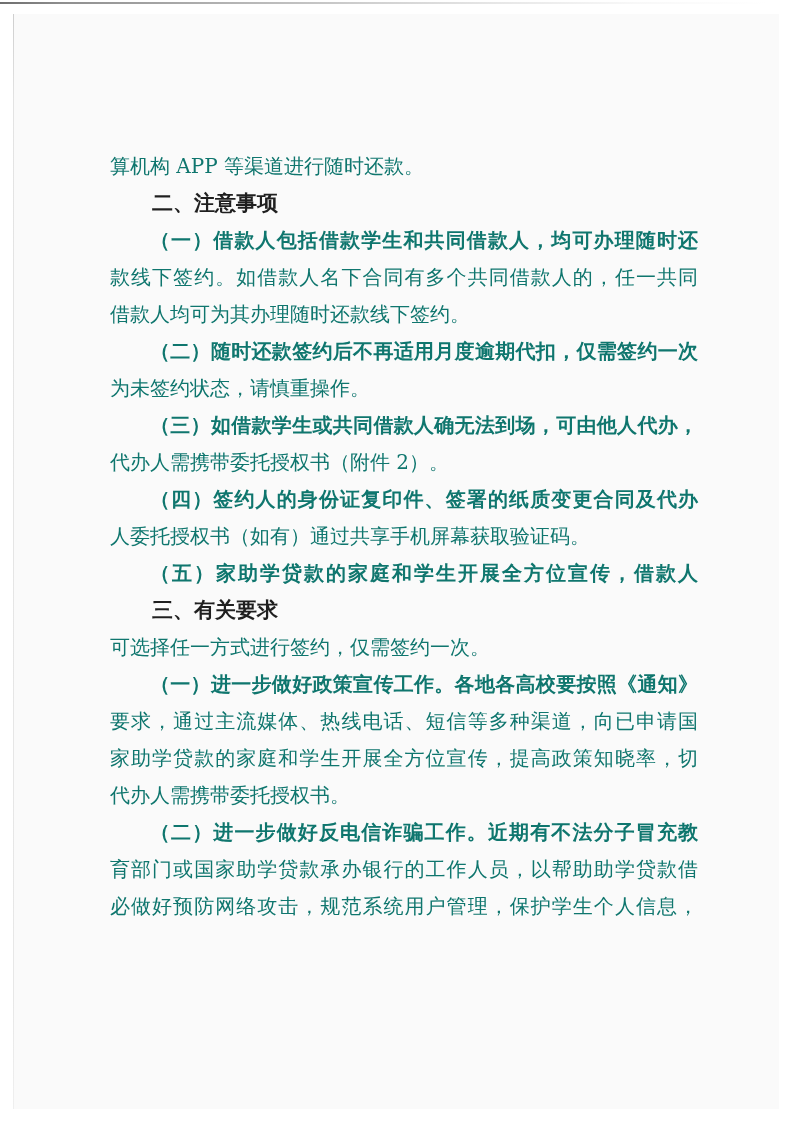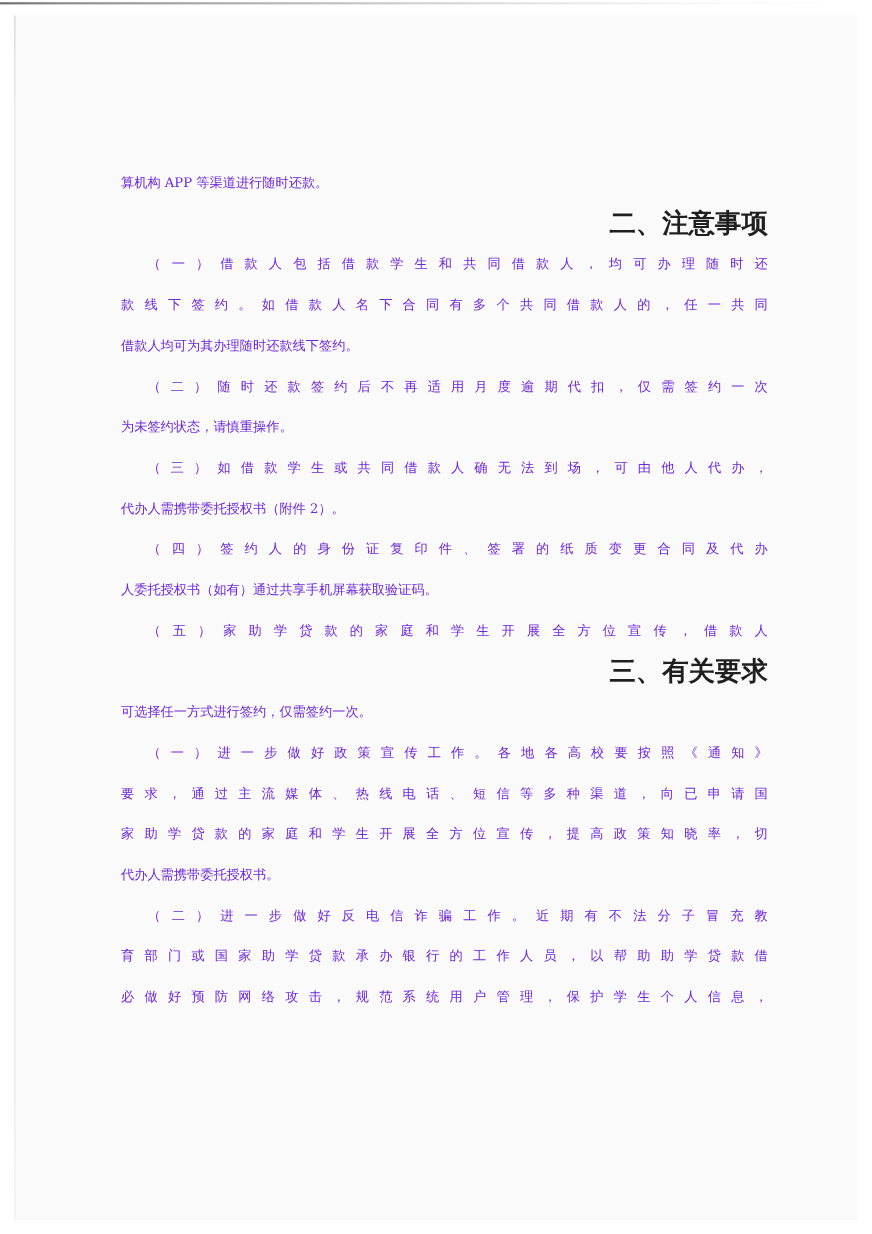--- a/index.html
+++ b/index.html
@@ -46,36 +46,35 @@
   .text-block {
     position: absolute;
     left: 110px;
     top: 148px;
     width: 588px;
     z-index: 2;
   }
   .line {
     height: 37px;
     line-height: 37px;
-    font-size: 12px;
-    color: #6d28d9;
+    font-size: 20px;
+    color: #0f766e;
     white-space: normal;
     text-justify: auto;
   }
-  .line.indent { text-indent: 2em; }
+  .line.indent { text-indent: 2em; font-weight: bold; }
   .line.justify {
     text-align: justify;
     text-align-last: justify;
   }
   .line.heading {
     font-family: "DejaVu Sans", "Liberation Sans", sans-serif;
     font-weight: 700;
-    font-size: 24px;
+    font-size: 21px;
     color: #1f1f1f;
-    text-align: right;
   }
 </style>
 </head>
 <body>
 
 <div class="paper"></div>
 <div class="edge-top"></div>
 <div class="edge-left"></div>
 
 <div class="text-block" id="doc-lines">

